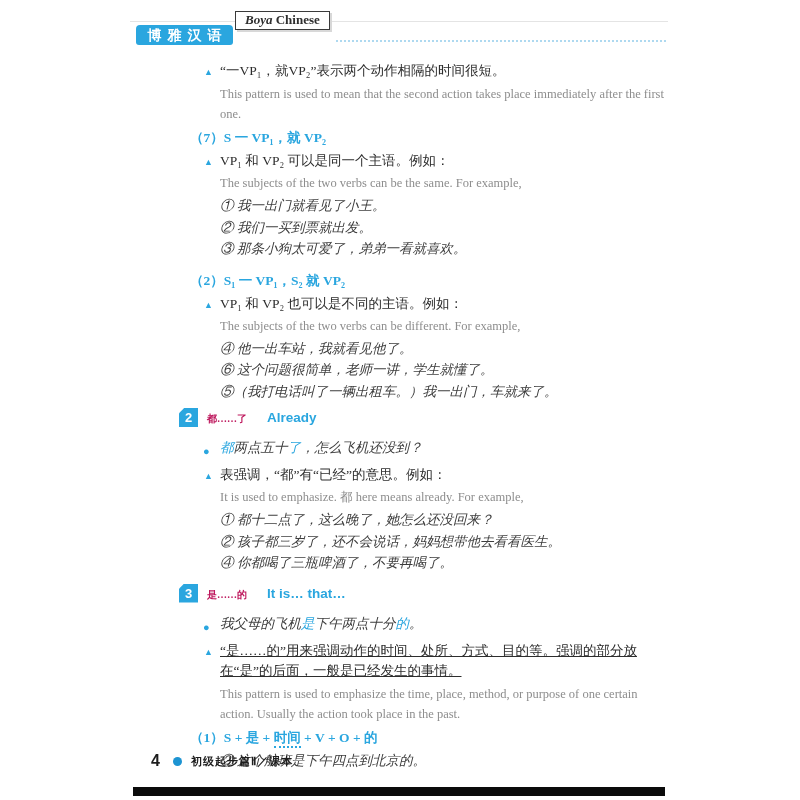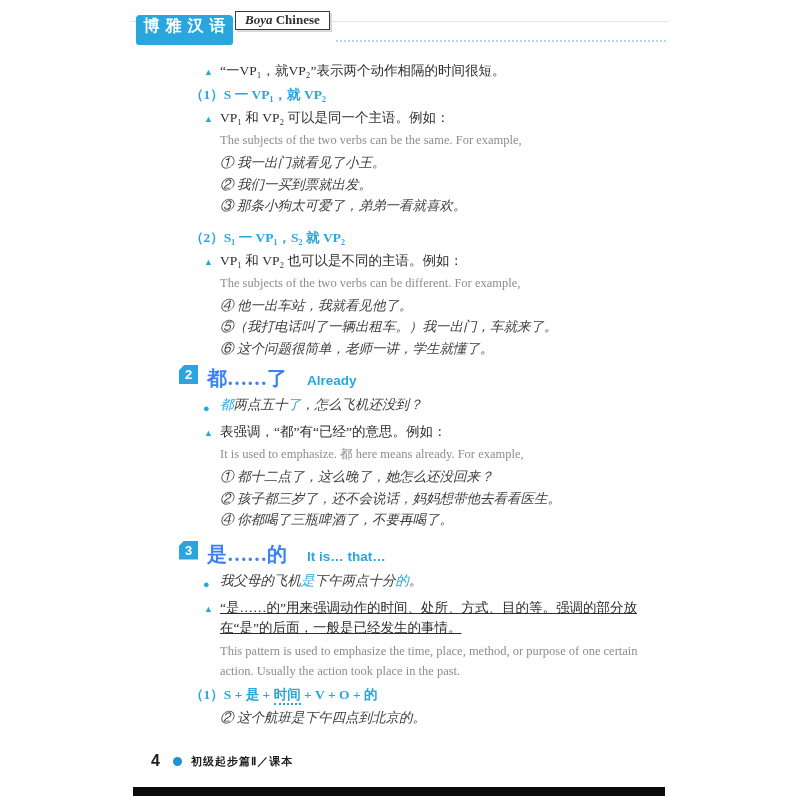--- a/index.html
+++ b/index.html
@@ -2,42 +2,42 @@
 <html><head>
 <meta charset="utf-8">
 <style>
   html,body{margin:0;padding:0;background:#ffffff;width:800px;height:800px;overflow:hidden;}
   .page{position:absolute;left:130px;top:0;width:538px;height:800px;background:#fff;
         font-family:"Liberation Serif","DejaVu Serif",serif;color:#2f2f2f;}
   .top-rule{position:absolute;left:0;right:0;top:21px;border-top:1px solid #e4e4e4;}
 
   
   .header{position:absolute;left:6px;right:2px;top:24px;display:flex;align-items:flex-end;height:21px;}
-  .brand-tab{width:97px;height:30px;background:#2aa6df;border-radius:4px 4px 3px 3px;
-             color:#fff;font-weight:bold;font-size:16px;letter-spacing:6px;
+  .brand-tab{width:97px;height:20px;background:#2aa6df;border-radius:4px 4px 3px 3px;
+             color:#fff;font-weight:bold;font-size:14px;letter-spacing:6px;
              text-align:center;line-height:21px;font-family:"Liberation Sans",sans-serif;padding-left:6px;box-sizing:border-box;}
   .boya-box{margin-left:2px;background:#fff;border:1px solid #3a3a3a;box-shadow:2px 2px 0 #d8d8d8;
             padding:0 9px;height:17px;line-height:16px;font-size:13px;white-space:nowrap;margin-bottom:15px;}
   .boya-box .it{font-style:italic;font-weight:bold;}
   .boya-box .rm{font-weight:bold;}
   .dotted-rule{flex:1;border-bottom:2px dotted #aed9f0;margin-bottom:3px;margin-left:6px;}
 
   
   .content{position:absolute;left:0;top:45px;width:538px;padding-top:16px;box-sizing:border-box;}
   .tri{position:relative;padding-left:90px;font-size:13.5px;line-height:20px;color:#2d2d2d;}
   .tri .mk{position:absolute;left:74px;top:1px;color:#2aa6df;font-size:9px;}
   .en{padding-left:90px;font-size:12.5px;line-height:20px;color:#8d8d8d;margin-top:3px;}
   .pat{padding-left:60px;font-size:13.5px;line-height:20px;color:#2aa6df;font-weight:bold;margin-top:4px;}
   .exl{padding-left:90px;font-size:13.5px;line-height:21.5px;color:#3c3c3c;font-style:italic;margin-top:2px;}
   .exl div{white-space:nowrap;}
   .sec{position:relative;padding-left:77px;height:20px;margin-top:6px;}
   .badge{position:absolute;left:49px;top:0;width:19px;height:19px;background:#2aa6df;color:#fff;
          clip-path:polygon(27% 0,100% 0,100% 100%,0 100%,0 27%);
          font-family:"Liberation Sans",sans-serif;font-weight:bold;font-size:13px;text-align:center;line-height:19px;}
-  .t-cn{color:#3b82f6;font-weight:bold;font-size:20px;}
+  .t-cn{color:#be185d;font-weight:bold;font-size:10px;}
   .t-en{color:#2aa6df;font-weight:bold;font-size:13.5px;font-family:"Liberation Sans",sans-serif;margin-left:16px;}
   .bul{position:relative;padding-left:90px;font-size:13.5px;line-height:20px;color:#3c3c3c;font-style:italic;margin-top:10px;}
   .bul .mk{position:absolute;left:73px;top:3px;color:#2aa6df;font-size:11px;font-style:normal;}
   .hl{color:#2aa6df;}
   .u-dot{border-bottom:2px dotted #2aa6df;padding-bottom:1px;}
   .note-wrap{max-width:470px;text-decoration:underline;}
 
   .mt2{margin-top:2px;}.mt3{margin-top:3px;}.mt4{margin-top:11px;}
   .mt7{margin-top:7px;}.mt10{margin-top:10px;}
 
@@ -64,43 +64,44 @@
     </div>
     <div class="dotted-rule"></div>
   </div>
 
   <div class="content">
 
     <div class="tri">
       <span class="mk">▲</span>
       <span>“一VP₁，就VP₂”表示两个动作相隔的时间很短。</span>
     </div>
+    <div class="en">This pattern is used to mean that the second action takes place immediately after the first one.</div>
 
-    <div class="pat">（1）S 一 VP₁，就 VP₂</div>
+    <div class="pat">（7）S 一 VP₁，就 VP₂</div>
     <div class="tri mt3">
       <span class="mk">▲</span>
       <span>VP₁ 和 VP₂ 可以是同一个主语。例如：</span>
     </div>
     <div class="en mt2">The subjects of the two verbs can be the same. For example,</div>
     <div class="exl">
       <div>① 我一出门就看见了小王。</div>
       <div>② 我们一买到票就出发。</div>
       <div>③ 那条小狗太可爱了，弟弟一看就喜欢。</div>
     </div>
 
     <div class="pat mt4">（2）S₁ 一 VP₁，S₂ 就 VP₂</div>
     <div class="tri mt3">
       <span class="mk">▲</span>
       <span>VP₁ 和 VP₂ 也可以是不同的主语。例如：</span>
     </div>
     <div class="en mt2">The subjects of the two verbs can be different. For example,</div>
     <div class="exl">
       <div>④ 他一出车站，我就看见他了。</div>
+      <div>⑥ 这个问题很简单，老师一讲，学生就懂了。</div>
       <div>⑤（我打电话叫了一辆出租车。）我一出门，车就来了。</div>
-      <div>⑥ 这个问题很简单，老师一讲，学生就懂了。</div>
     </div>
 
     <div class="sec">
       <span class="badge">2</span>
       <span class="t-cn">都……了</span>
       <span class="t-en">Already</span>
     </div>
     <div class="bul">
       <span class="mk">●</span>
       <span class="hl">都</span><span>两点五十</span><span class="hl">了</span><span>，怎么飞机还没到？</span>

